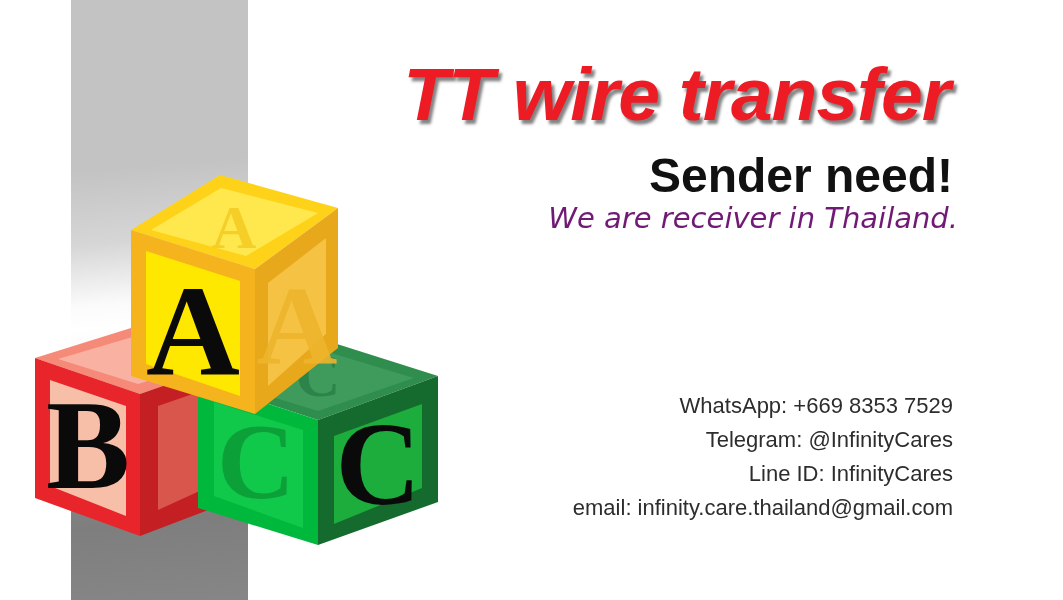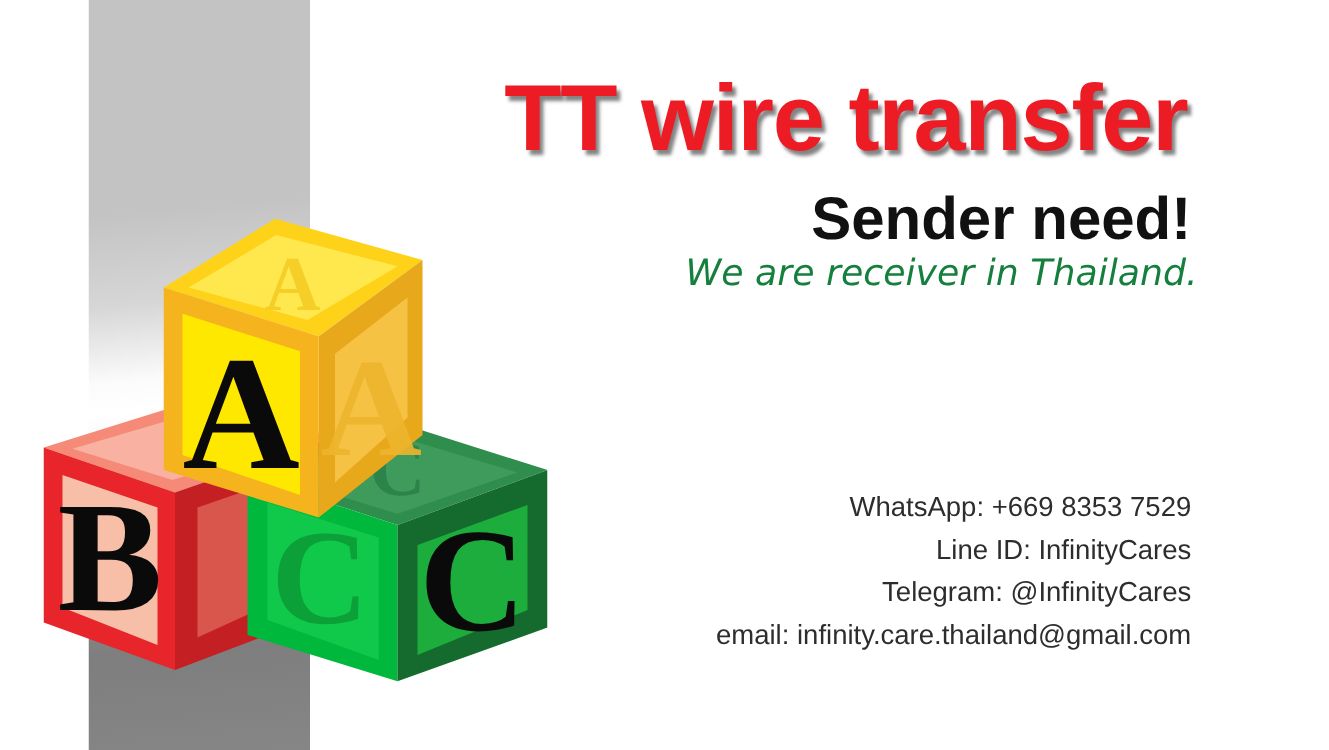--- a/index.html
+++ b/index.html
@@ -71,40 +71,41 @@
     right: 113px;
     top: 57px;
     font-size: 75px;
     font-weight: 700;
     font-stretch: condensed;
     letter-spacing: -1px;
     color: #ed1c24;
     white-space: nowrap;
     text-shadow: 3px 4px 3px rgba(90,90,90,0.75);
     line-height: 1;
+    font-style: italic;
   }
   #subhead {
     position: absolute;
     right: 110px;
     top: 152px;
     font-size: 48px;
     font-weight: 700;
     color: #111111;
     white-space: nowrap;
     line-height: 1;
   }
   #tagline {
     position: absolute;
     right: 105px;
     top: 203px;
     font-family: "DejaVu Sans", sans-serif;
     font-size: 29px;
     font-style: italic;
     font-weight: 400;
-    color: #15803d;
+    color: #701a75;
     white-space: nowrap;
     line-height: 1.1;
   }
 
   #contact {
     position: absolute;
     right: 110px;
     top: 389px;
     text-align: right;
   }
@@ -171,18 +172,18 @@
 
     </svg>
   </div>
 
   <div id="headline">TT wire transfer</div>
   <div id="subhead">Sender need!</div>
   <div id="tagline">We are receiver in Thailand.</div>
 
   <div id="contact">
     <div class="contact-line">WhatsApp: +669 8353 7529</div>
+    <div class="contact-line">Telegram: @InfinityCares</div>
     <div class="contact-line">Line ID: InfinityCares</div>
-    <div class="contact-line">Telegram: @InfinityCares</div>
     <div class="contact-line">email: infinity.care.thailand@gmail.com</div>
   </div>
 
 </div>
 
 </body></html>

